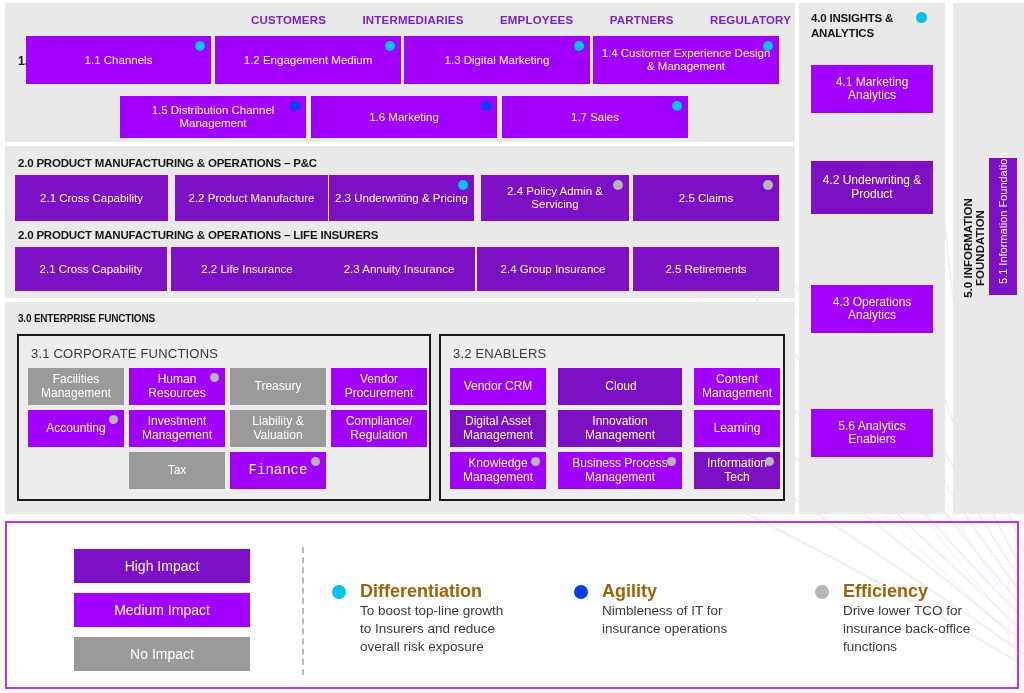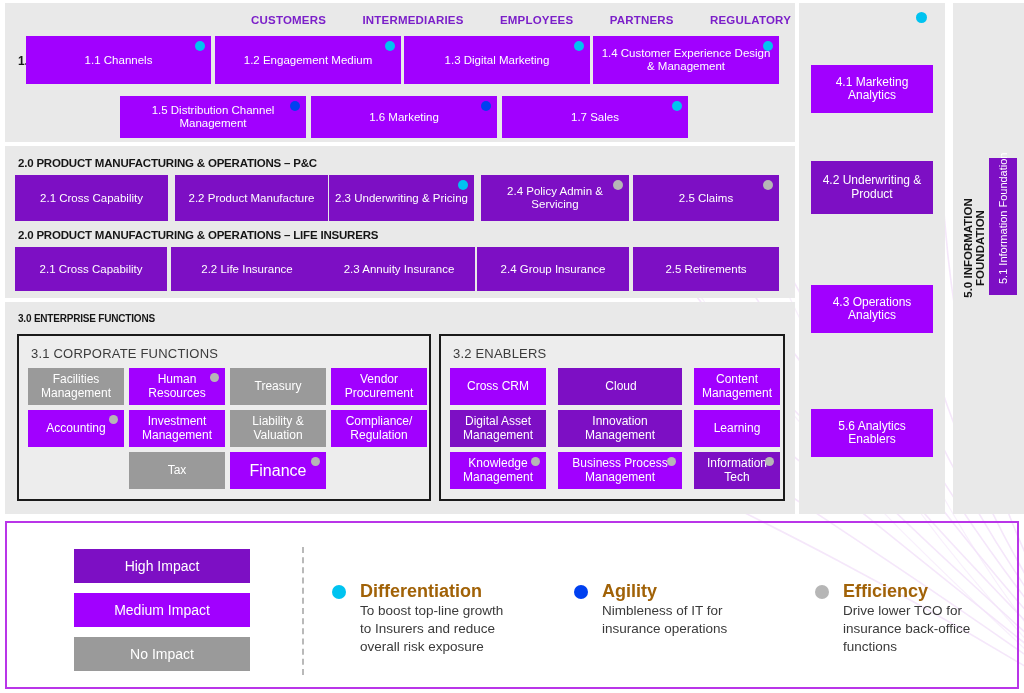--- a/index.html
+++ b/index.html
@@ -238,32 +238,32 @@
           </div>
           <div class="card none" style="position: absolute; left: 211px; top: 74px; width: 96px; height: 37px; font-size: 12px;">
             <span>Liability &amp; Valuation</span>
           </div>
           <div class="card med" style="position: absolute; left: 312px; top: 74px; width: 96px; height: 37px; font-size: 12px;">
             <span>Compliance/ Regulation</span>
           </div>
           <div class="card none" style="position: absolute; left: 110px; top: 116px; width: 96px; height: 37px; font-size: 12px;">
             <span>Tax</span>
           </div>
-          <div class="card med" style="position: absolute; left: 211px; top: 116px; width: 96px; height: 37px; font-size: 16px;">
+          <div class="card med" style="position: absolute; left: 211px; top: 116px; width: 96px; height: 37px; font-size: 14px; font-family: Liberation Mono, monospace;">
             <span>Finance</span>
             <span class="dot eff" style="width: 9px; height: 9px; right: 6px; top: 5px;"></span>
           </div>
         </div>
     </div>
 
     <div class="subbox" id="enabbox" style="left:434px;top:32px;width:346px;height:167px;">
       <div class="sub-title">3.2 ENABLERS</div>
       <div id="s3enab">
           <div class="card med" style="position: absolute; left: 9px; top: 32px; width: 96px; height: 37px; font-size: 12px;">
-            <span>Cross CRM</span>
+            <span>Vendor CRM</span>
           </div>
           <div class="card high" style="position: absolute; left: 117px; top: 32px; width: 124px; height: 37px; font-size: 12px; padding-left: 6px;">
             <span>Cloud</span>
           </div>
           <div class="card med" style="position: absolute; left: 253px; top: 32px; width: 86px; height: 37px; font-size: 12px;">
             <span>Content Management</span>
           </div>
           <div class="card high" style="position: absolute; left: 9px; top: 74px; width: 96px; height: 37px; font-size: 12px;">
             <span>Digital Asset Management</span>
           </div>
@@ -283,20 +283,21 @@
           </div>
           <div class="card high" style="position: absolute; left: 253px; top: 116px; width: 86px; height: 37px; font-size: 12px;">
             <span>Information Tech</span>
             <span class="dot eff" style="width: 9px; height: 9px; right: 6px; top: 5px;"></span>
           </div>
         </div>
     </div>
   </div>
 
   <div class="panel" id="sec4">
+    <div class="sec-title">4.0 INSIGHTS &amp; ANALYTICS</div>
     <div class="dot diff"></div>
     <div id="s4col">
         <div class="card med" style="position: absolute; left: 12px; top: 62px; width: 122px; height: 48px; font-size: 12px;">
           <span>4.1 Marketing Analytics</span>
         </div>
         <div class="card high" style="position: absolute; left: 12px; top: 158px; width: 122px; height: 53px; font-size: 12px;">
           <span>4.2 Underwriting &amp; Product</span>
         </div>
         <div class="card med" style="position: absolute; left: 12px; top: 282px; width: 122px; height: 48px; font-size: 12px;">
           <span>4.3 Operations Analytics</span>

